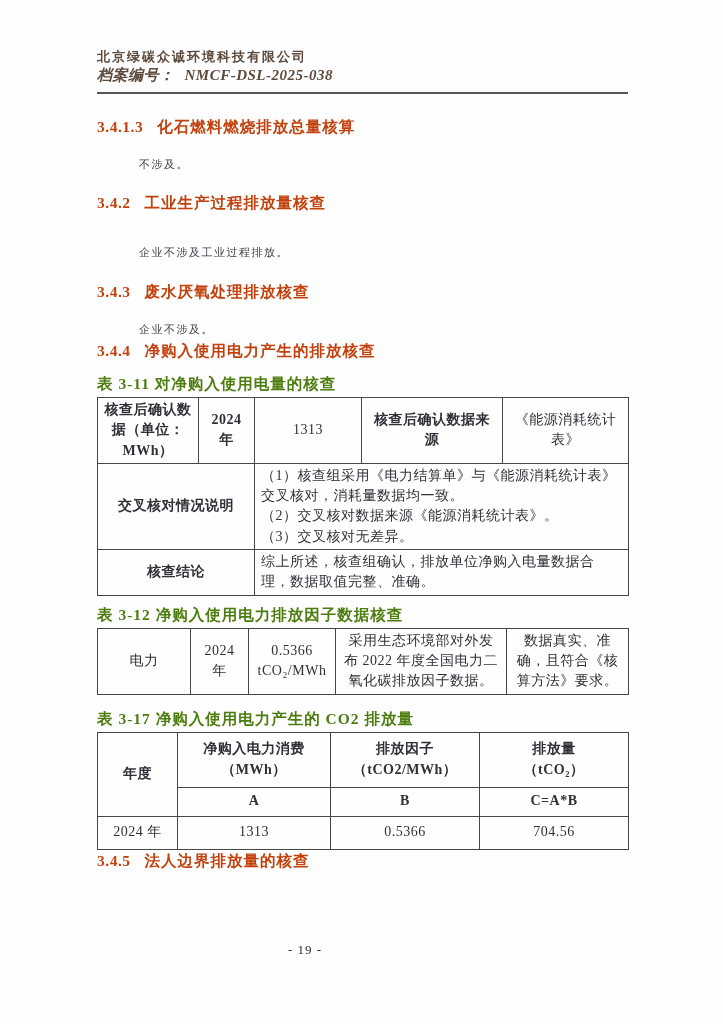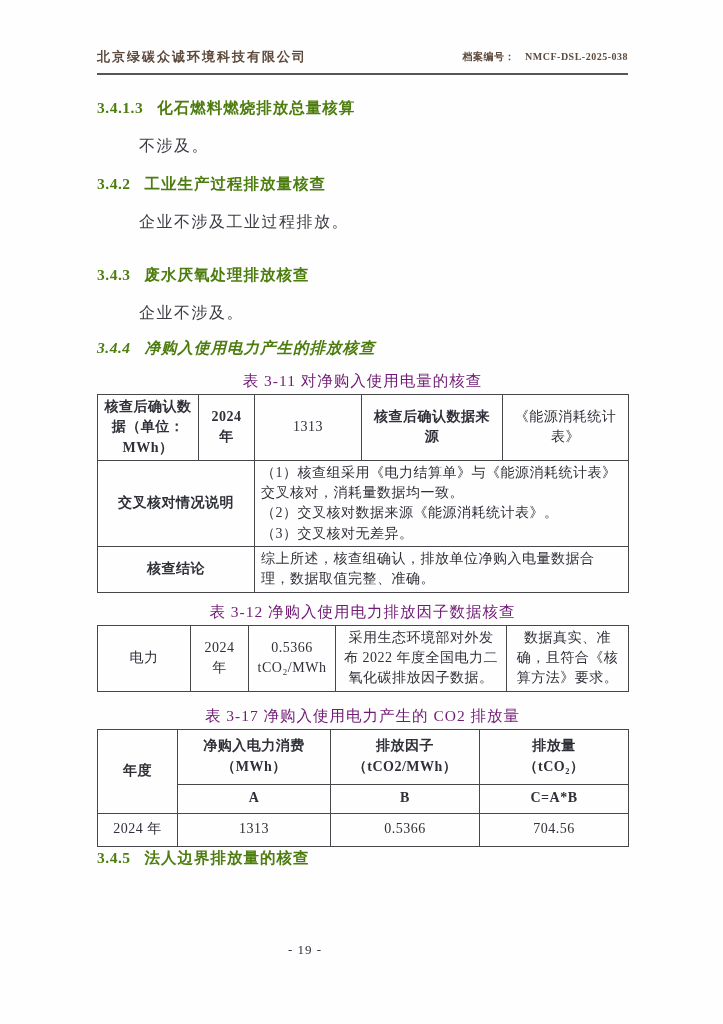--- a/index.html
+++ b/index.html
@@ -9,51 +9,52 @@
     font-family:"Liberation Serif","DejaVu Serif",serif;
     color:#35353b;
     overflow:hidden;
   }
   .page{position:relative;width:723px;height:1024px;background:#fefefe;}
   .content{margin-left:97px;width:531px;}
 
   
   .doc-header{
     padding-top:48px;
-    display:flex;justify-content:space-between;align-items:center;
+    display:flex;justify-content:space-between;align-items:flex-start;
     border-bottom:2px solid #55555c;
     padding-bottom:7px;
+    flex-direction:column;
   }
   .doc-header .company{
     font-size:13px;color:#5d4a3d;letter-spacing:2px;font-weight:bold;
   }
   .doc-header .fileno{
-    font-size:10px;color:#5d4a3d;letter-spacing:0.5px;font-weight:bold;
+    font-size:15px;color:#5d4a3d;letter-spacing:0.5px;font-weight:bold;font-style:italic;
   }
   .doc-header .fileno .no{margin-left:10px;letter-spacing:0.5px;}
 
   
-  .h-sec{font-size:15.5px;font-weight:bold;color:#4d7c0f;letter-spacing:1px;line-height:21px;}
+  .h-sec{font-size:15.5px;font-weight:bold;color:#c2410c;letter-spacing:1px;line-height:21px;}
   .h-sec .num{margin-right:14px;letter-spacing:0.5px;}
-  .para{font-size:16px;color:#3c3c44;letter-spacing:1.5px;line-height:21px;padding-left:42px;}
+  .para{font-size:11px;color:#3c3c44;letter-spacing:1.5px;line-height:21px;padding-left:42px;}
 
   .h1{margin-top:22px;}
   .p1{margin-top:17px;}
   .h2{margin-top:17px;}
-  .p2{margin-top:17px;}
-  .h3{margin-top:32px;}
+  .p2{margin-top:29px;}
+  .h3{margin-top:18px;}
   .p3{margin-top:17px;}
-  .h4{margin-top:14px;font-style:italic;}
+  .h4{}
   .cap11{margin-top:12px;}
   .cap12{margin-top:8px;}
   .cap13{margin-top:13px;}
   .h5{margin-top:0;}
 
   .tb-caption{
-    text-align:center;font-size:15.5px;font-weight:normal;color:#701a75;
+    text-align:left;font-size:15.5px;font-weight:bold;color:#4d7c0f;
     letter-spacing:1px;line-height:21px;
   }
 
   table{
     border-collapse:collapse;table-layout:fixed;
     width:531px;margin-top:3px;
     font-size:14px;color:#2f3038;
   }
   td{
     border:1px solid #47474b;

